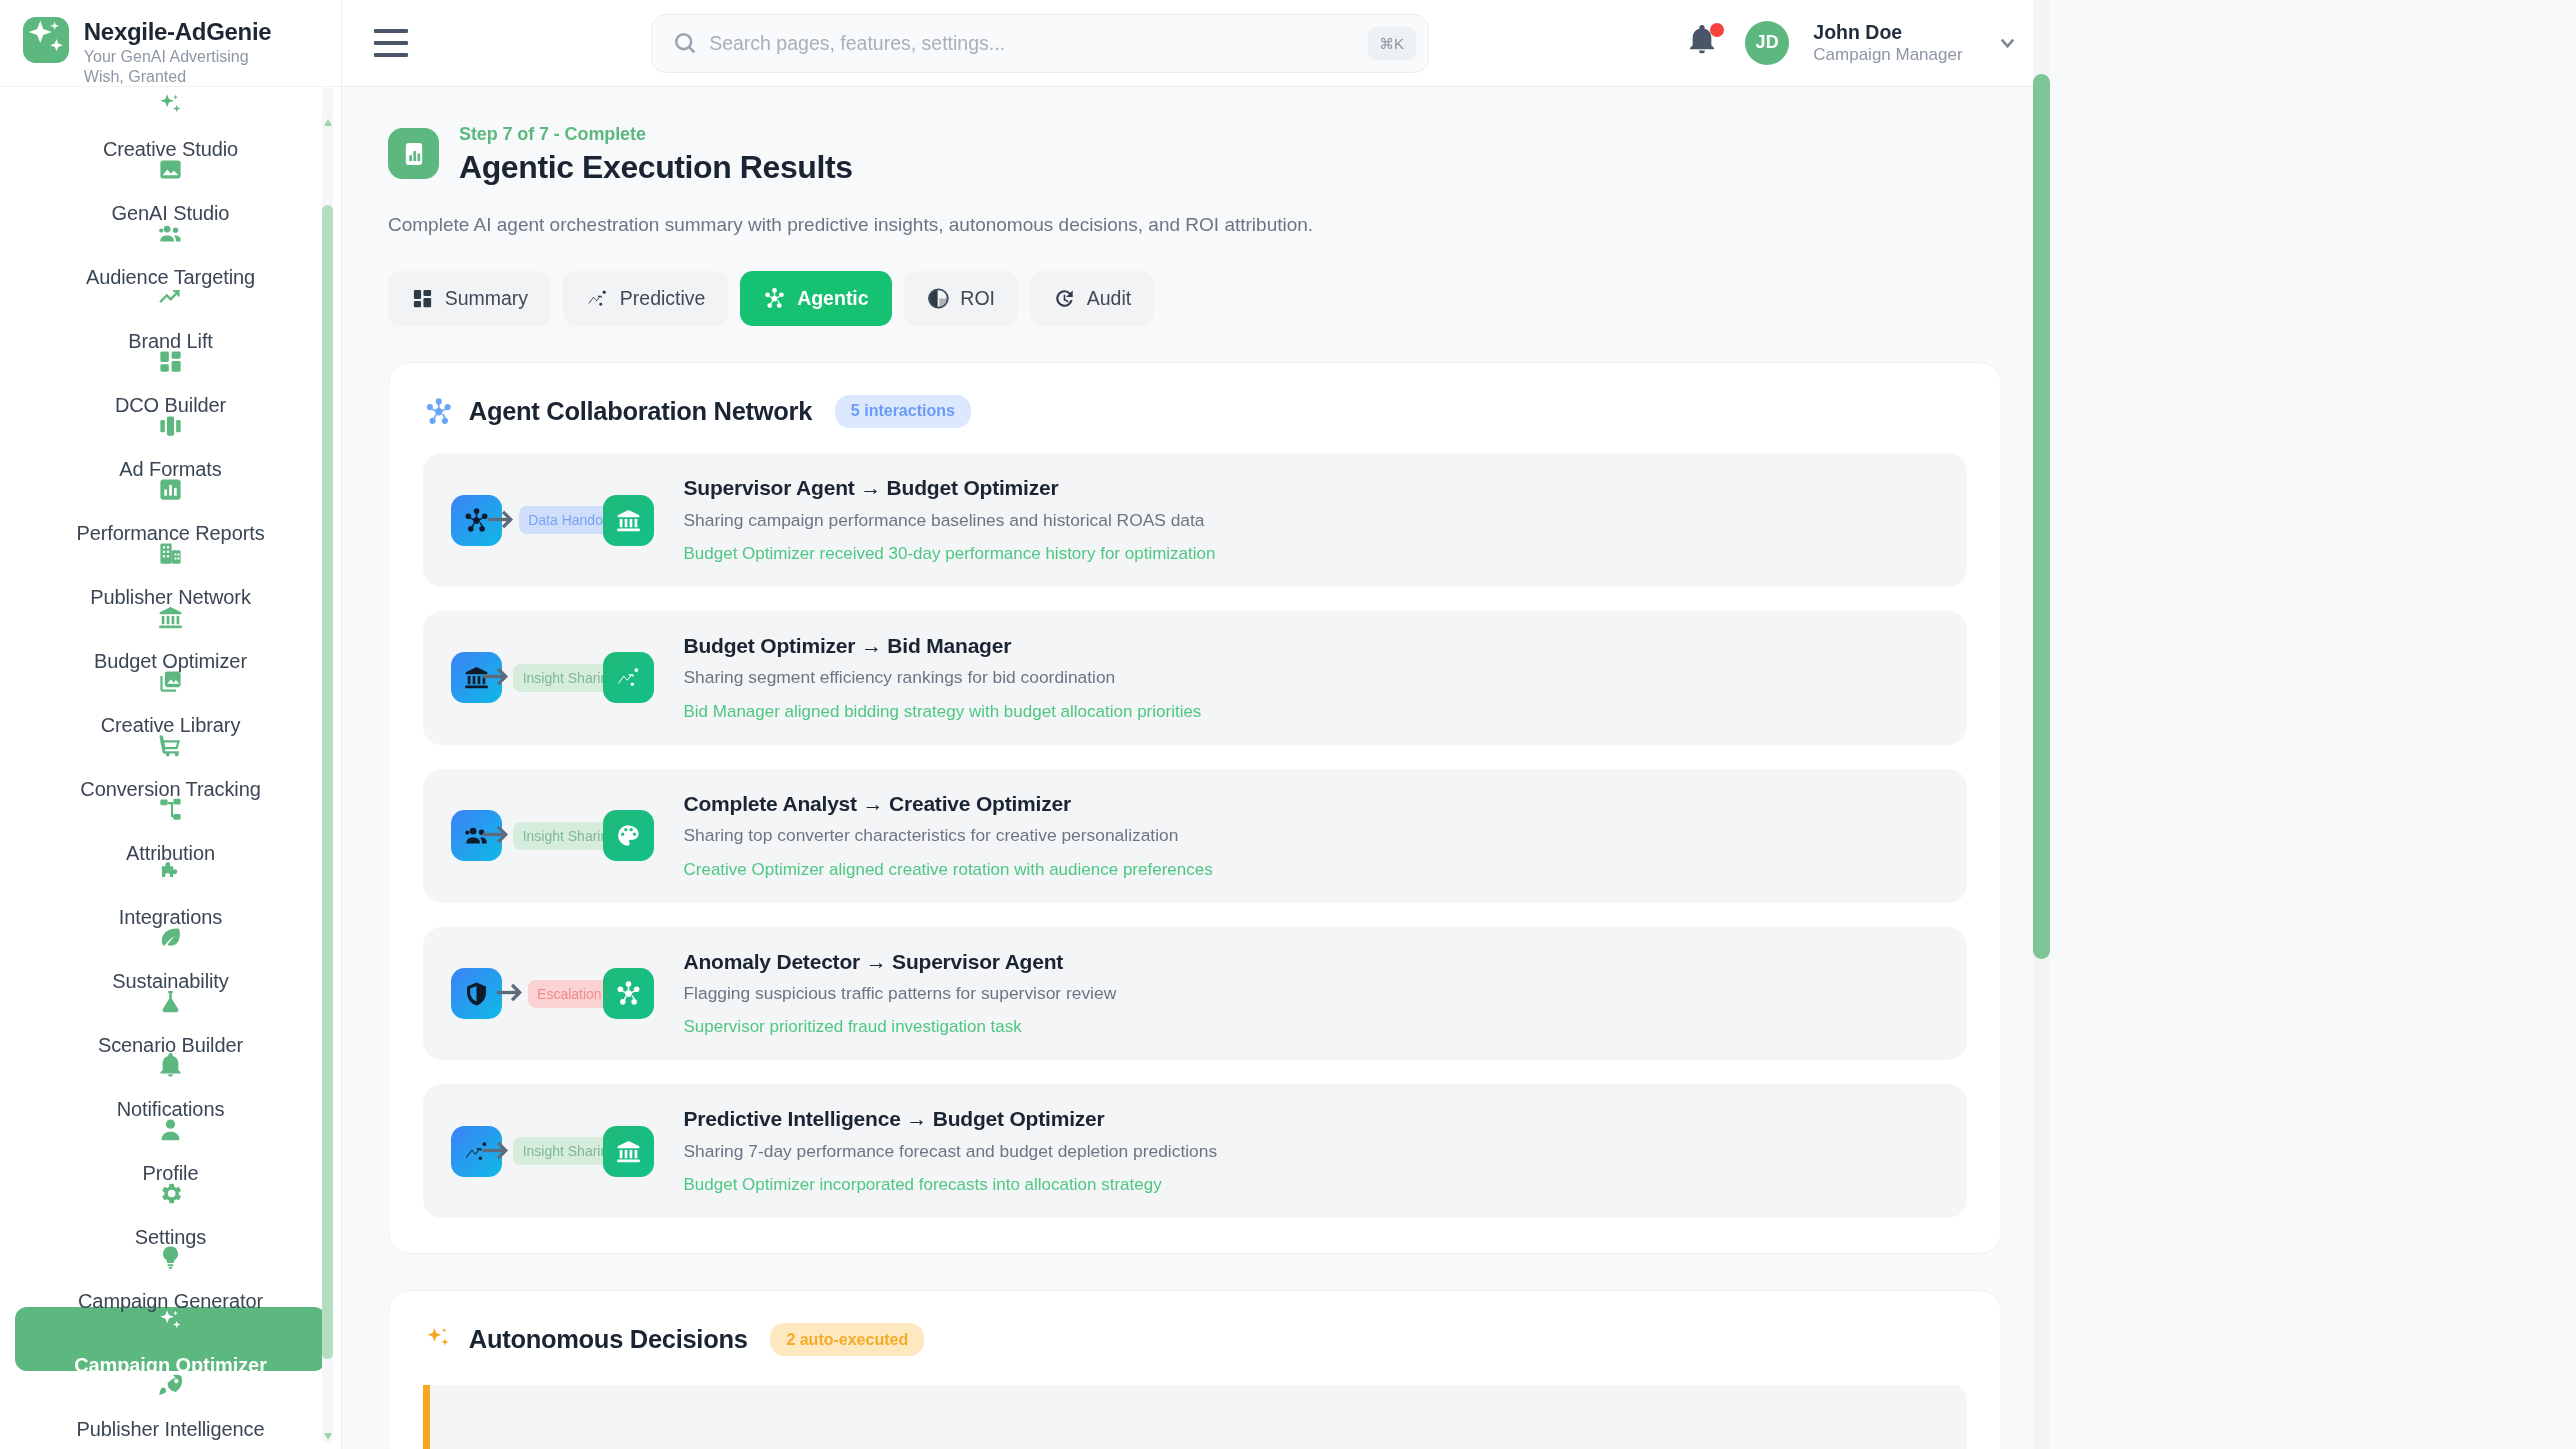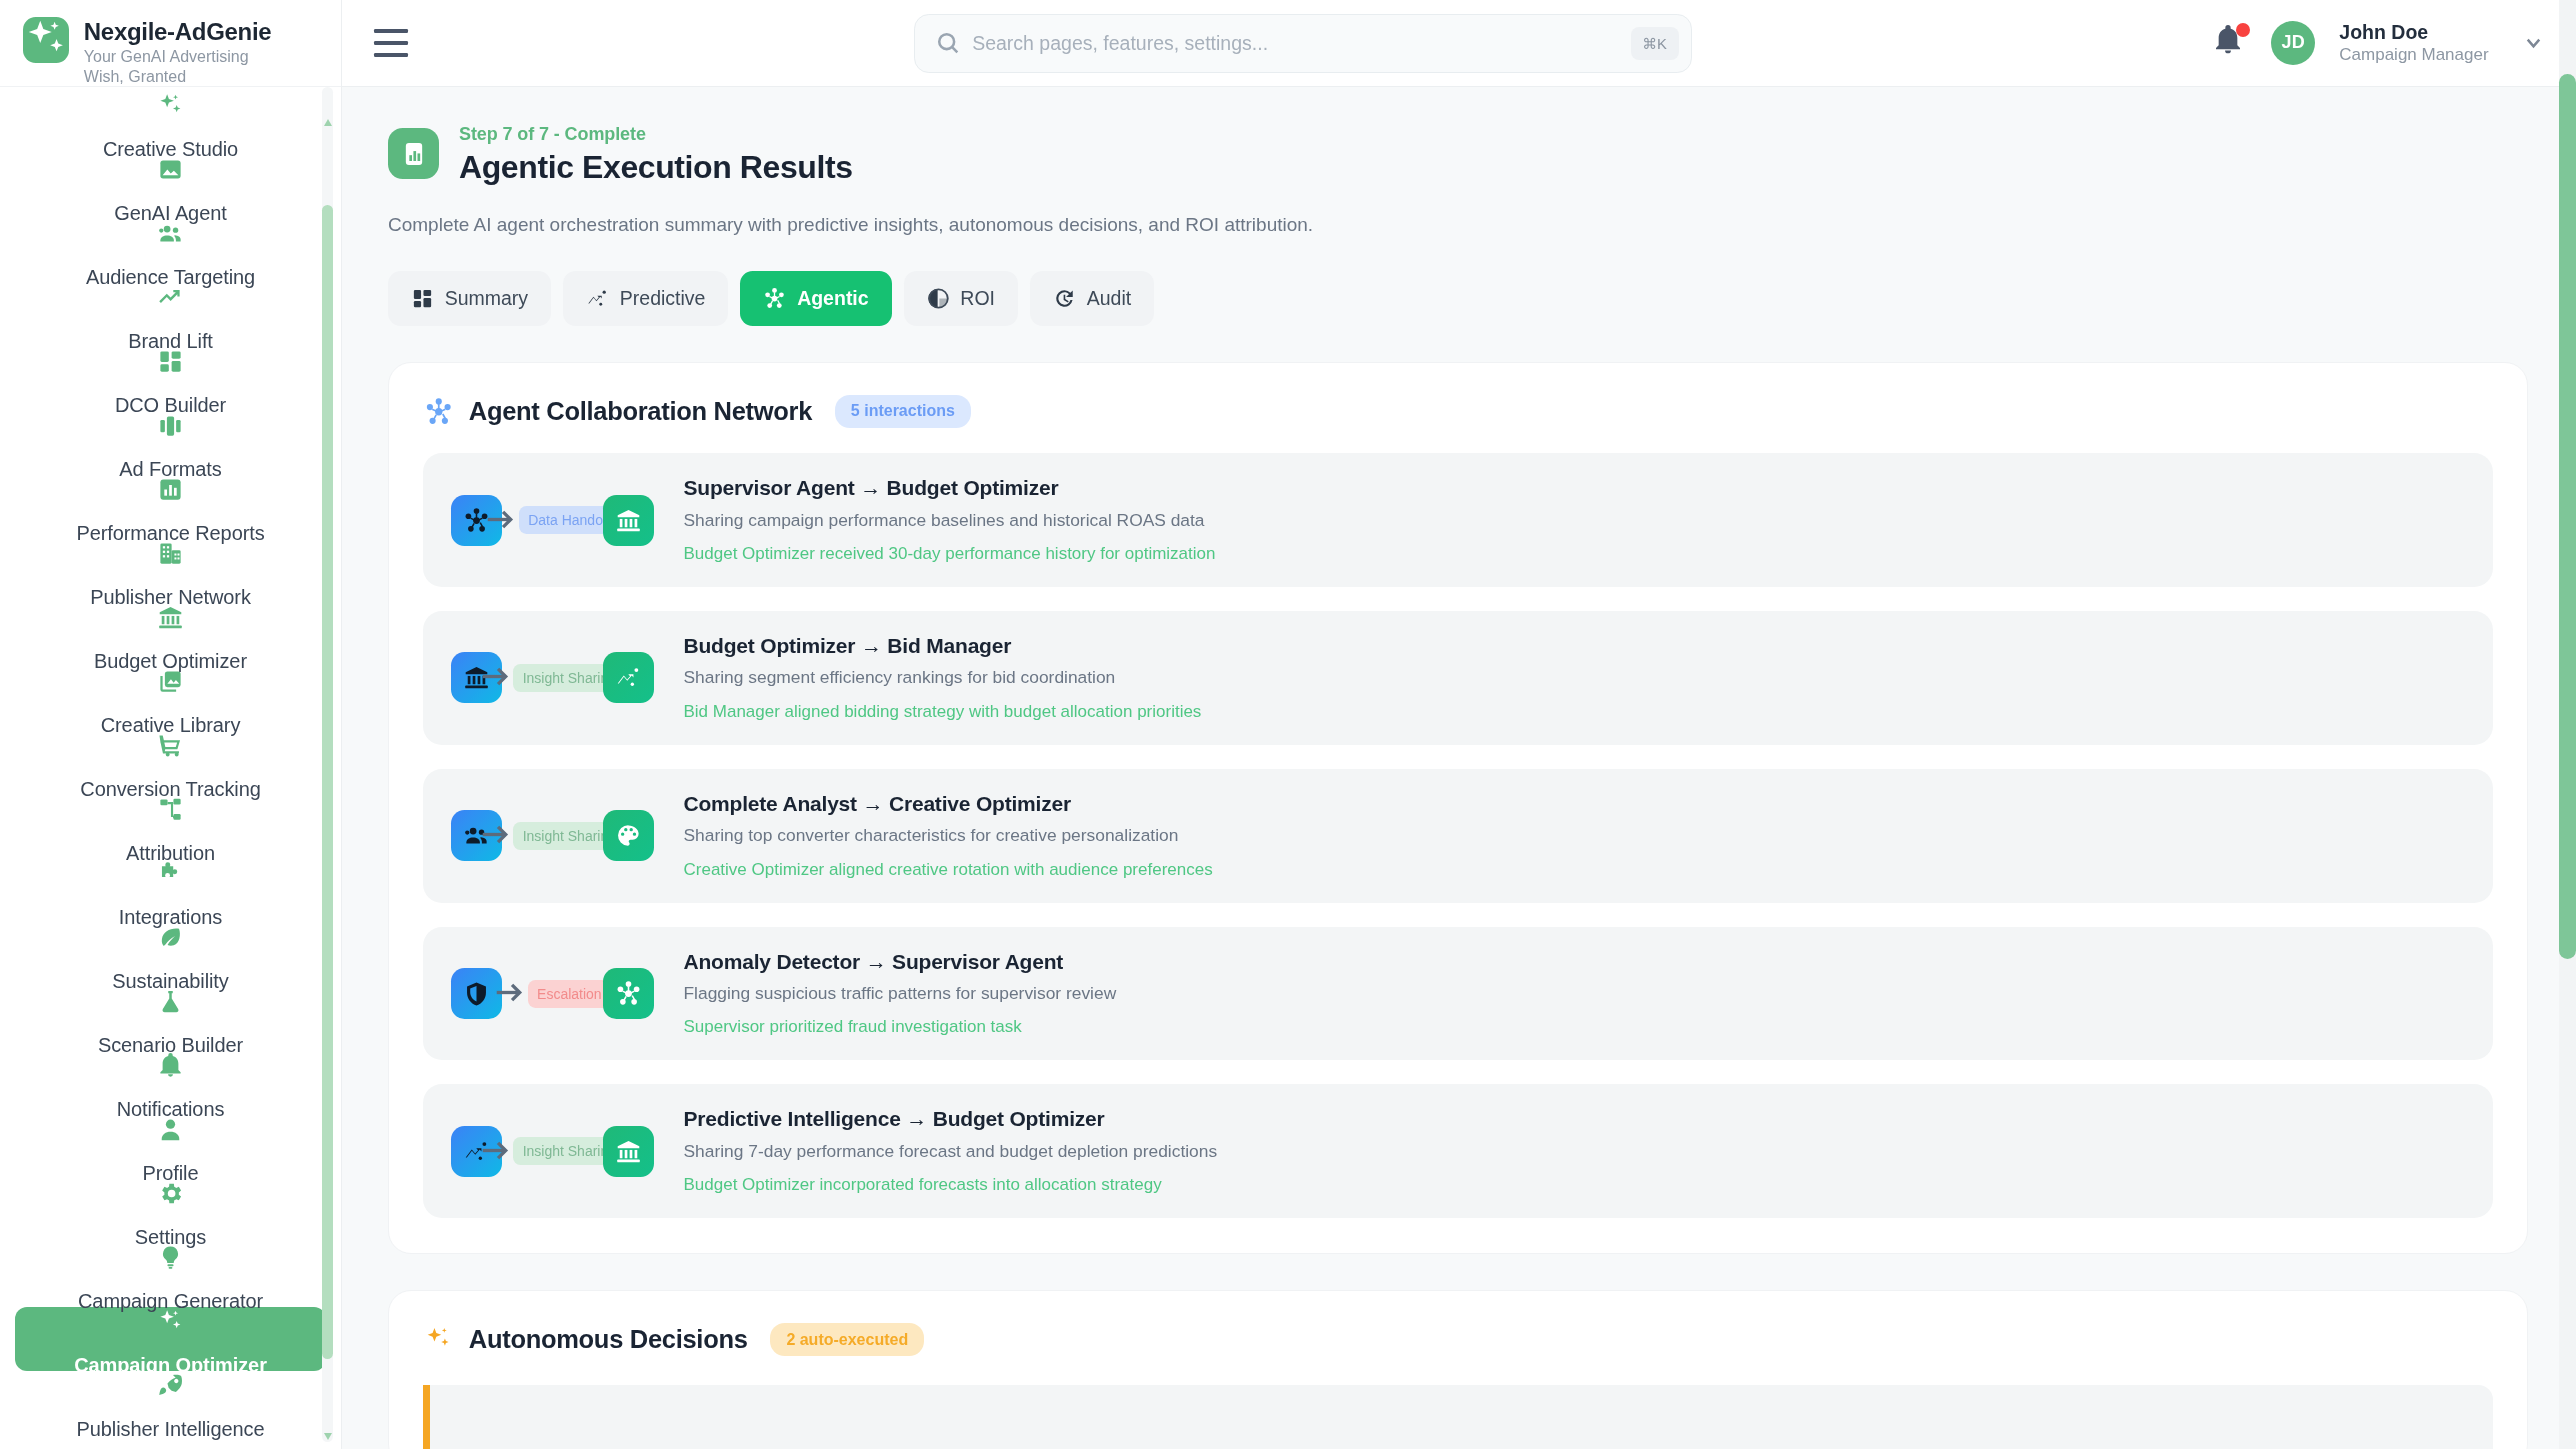--- a/index.html
+++ b/index.html
@@ -2,21 +2,21 @@
 <html style="font-size:10.7px"><head>
 <meta charset="utf-8">
 <style>
   * { box-sizing: border-box; margin: 0; padding: 0; }
   html, body {
     width: 2576px; height: 1449px;
     font-family: "Liberation Sans", sans-serif;
     background: #f7f9fa;
     overflow: hidden;
   }
-  .app { display: flex; width: 2576px; height: 1449px; position: relative; }
+  .app { display: flex; width: 2050px; height: 1449px; position: relative; }
 
   
   .sidebar {
     width: 342px; height: 1449px; background: #ffffff;
     border-right: 1.3px solid #eceff1;
     display: flex; flex-direction: column; flex: 0 0 342px;
     position: relative;
   }
   .brand {
     display: flex; align-items: flex-start; gap: 14.8px;
@@ -205,21 +205,21 @@
             </span>
             <span class="nav-label">Creative Studio</span>
           </div>
           <div class="nav-item">
             <span class="ico">
               <svg viewBox="0 0 24 24">
                 <rect x="3" y="4" width="18" height="16" rx="2.4"></rect>
                 <path d="M5 17l4.2-5 3 3.6L15 13l4 4z" fill="#fff"></path>
               </svg>
             </span>
-            <span class="nav-label">GenAI Agent</span>
+            <span class="nav-label">GenAI Studio</span>
           </div>
           <div class="nav-item">
             <span class="ico">
               <svg viewBox="0 0 24 24">
                 <circle cx="9" cy="8" r="3"></circle>
                 <circle cx="16.5" cy="9" r="2.4"></circle>
                 <circle cx="3.8" cy="9.4" r="1.9"></circle>
                 <path d="M3 18c0-2.6 2.7-4.2 6-4.2s6 1.6 6 4.2v1H3v-1z"></path>
                 <path d="M16 13.6c2.6.2 5 1.5 5 3.6V19h-4.2v-1c0-1.7-.6-3.1-1.6-4.1z"></path>
               </svg>

